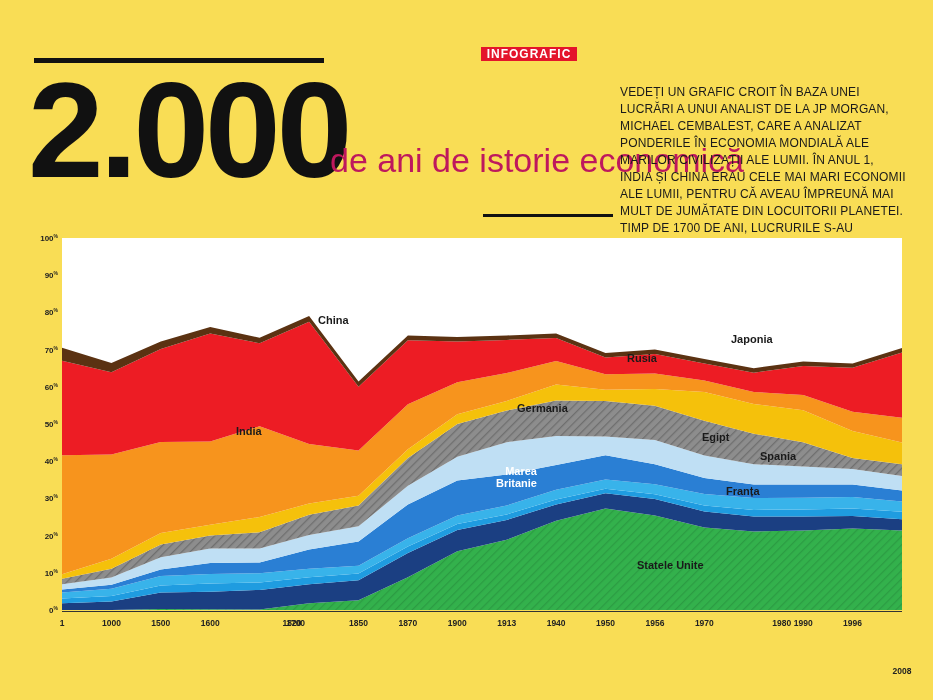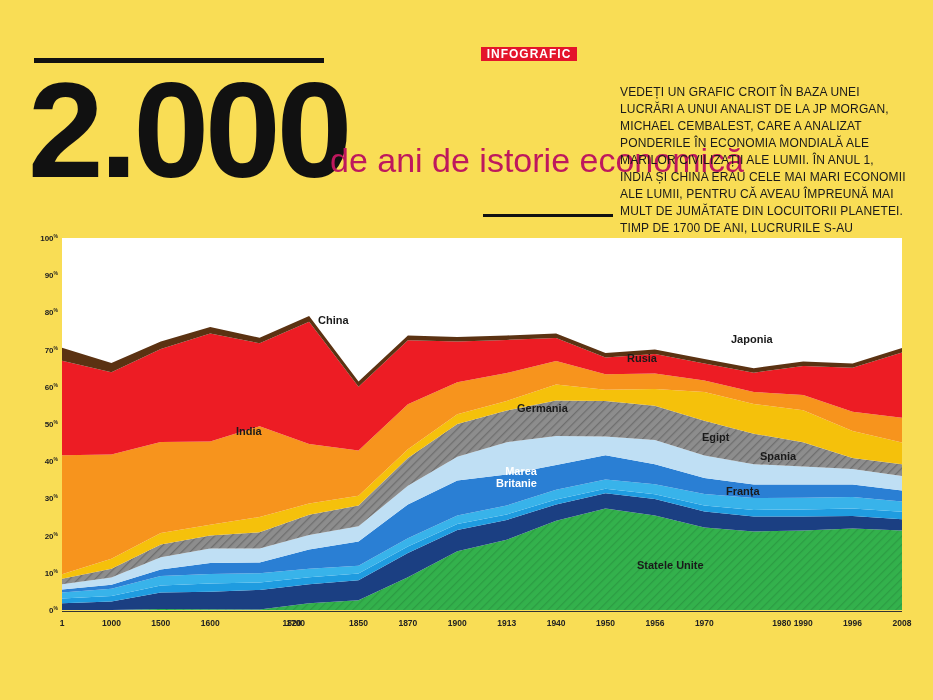--- a/index.html
+++ b/index.html
@@ -231,21 +231,21 @@
         <div class="x-tick" style="left: 345.882px;">1870</div>
         <div class="x-tick" style="left: 395.294px;">1900</div>
         <div class="x-tick" style="left: 444.706px;">1913</div>
         <div class="x-tick" style="left: 494.118px;">1940</div>
         <div class="x-tick" style="left: 543.529px;">1950</div>
         <div class="x-tick" style="left: 592.941px;">1956</div>
         <div class="x-tick" style="left: 642.353px; text-align: center;">1970</div>
         <div class="x-tick" style="left: 691.765px; margin-left: 28px;">1980</div>
         <div class="x-tick" style="left: 741.176px;">1990</div>
         <div class="x-tick" style="left: 790.588px;">1996</div>
-        <div class="x-tick" style="left: 840px;">2008</div>
+        <div class="x-tick" style="left: 840px; margin-top: 48px;">2008</div>
       </div>
   <div class="series-label light" style="left: 68px; top: 14px;">Grecia, Egipt,
 Turcia, Iran</div>
       <div class="series-label" style="left: 296px; top: 76px;">China</div>
       <div class="series-label" style="left: 214px; top: 187px;">India</div>
       <div class="series-label" style="left: 709px; top: 95px;">Japonia</div>
       <div class="series-label" style="left: 605px; top: 114px;">Rusia</div>
       <div class="series-label" style="left: 495px; top: 164px;">Germania</div>
       <div class="series-label" style="left: 680px; top: 193px;">Egipt</div>
       <div class="series-label" style="left: 738px; top: 212px;">Spania</div>

